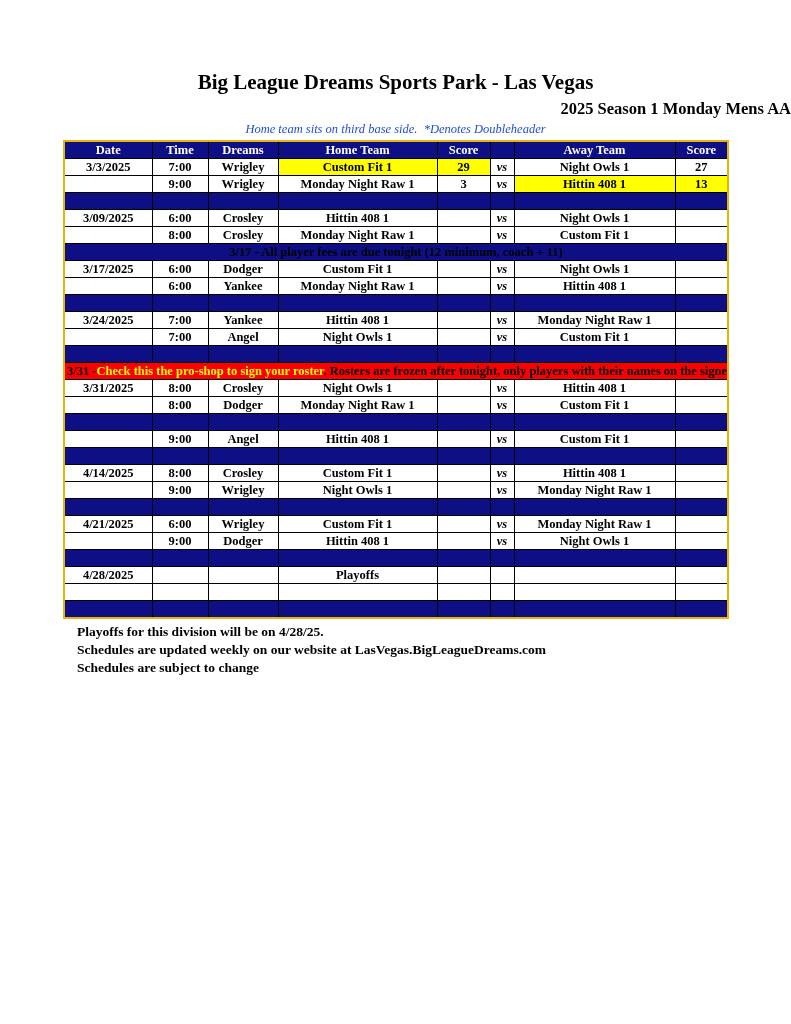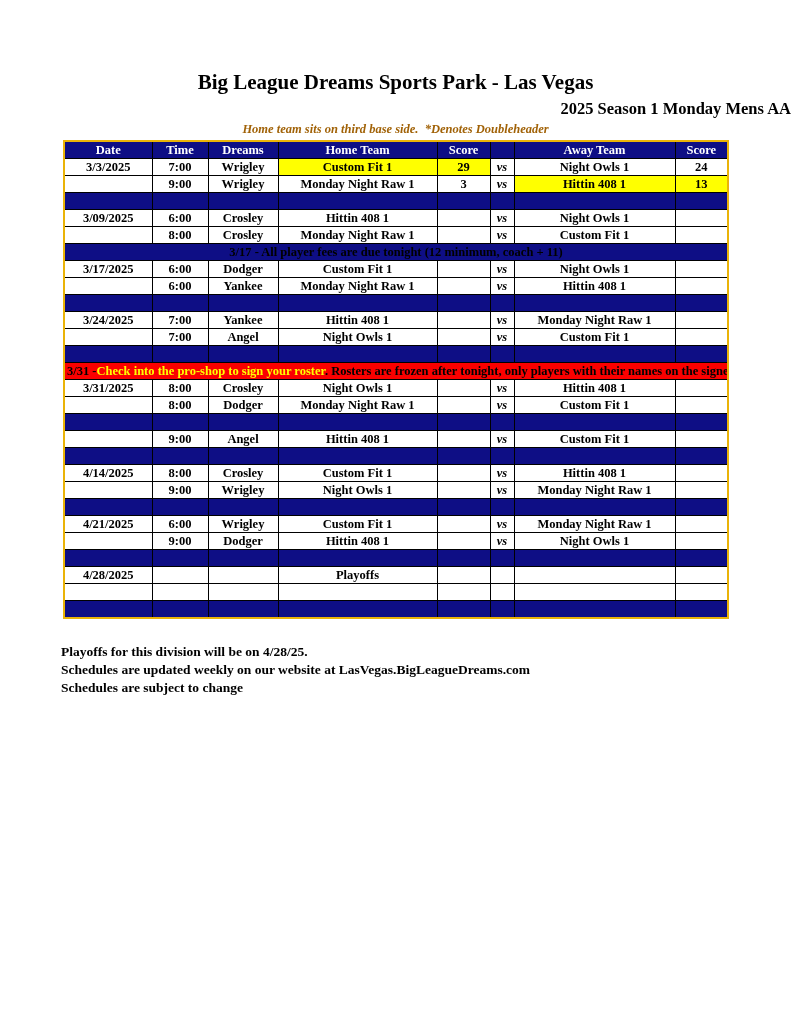--- a/index.html
+++ b/index.html
@@ -14,21 +14,21 @@
   .title {
     position: absolute; top: 70px; left: 0; width: 100%;
     text-align: center; font-size: 21px; font-weight: bold; color: #000;
   }
   .subtitle {
     position: absolute; top: 99px; left: 0; width: 100%;
     text-align: right; font-size: 16.5px; font-weight: bold; color: #000;
   }
   .head-note {
     position: absolute; top: 122px; left: 0; width: 100%;
-    text-align: center; font-size: 12.5px; font-weight: bold; font-style: italic; color: #a16207;
+    text-align: center; font-size: 12.5px; font-weight: normal; font-style: italic; color: #1d4ed8;
     white-space: pre;
   }
   table.sched {
     position: absolute; left: 63px; top: 140px;
     width: 664px; table-layout: fixed;
     border-collapse: collapse;
     border: 2px solid #eab308;
   }
   table.sched th, table.sched td {
     border: 1px solid #000;
@@ -52,22 +52,22 @@
   tr.sep-row td { background: var(--navy); }
   td.note-navy {
     background: var(--navy); color: #fff;
   }
   td.note-red {
     background: var(--red); color: #fff;
     white-space: normal; height: 30px; line-height: 14px; padding: 1px 4px;
   }
   td.note-red .hl-text { color: var(--yellow); }
   .footer {
-    position: absolute; left: 57px; top: 622px; width: 664px;
-    font-size: 13.5px; font-weight: bold; color: #000; margin-top: 20px;
+    position: absolute; left: 73px; top: 622px; width: 664px;
+    font-size: 13.5px; font-weight: bold; color: #000;
   }
   .footer .fline { line-height: 17px; padding: 1px 0 0 4px; }
   .footer .hl { background: var(--yellow); }
 </style>
 </head>
 <body>
 
 <div class="page">
 
   <div class="title">Big League Dreams Sports Park - Las Vegas</div>
@@ -99,21 +99,21 @@
     </thead>
     <tbody id="schedule-body">
         <tr>
           <td>3/3/2025</td>
           <td>7:00</td>
           <td>Wrigley</td>
           <td class="yellow">Custom Fit 1</td>
           <td class="yellow">29</td>
           <td class="vs">vs</td>
           <td>Night Owls 1</td>
-          <td>24</td>
+          <td>27</td>
         </tr>
         <tr>
           <td></td>
           <td>9:00</td>
           <td>Wrigley</td>
           <td>Monday Night Raw 1</td>
           <td>3</td>
           <td class="vs">vs</td>
           <td class="yellow">Hittin 408 1</td>
           <td class="yellow">13</td>
@@ -205,21 +205,21 @@
           <td></td>
           <td></td>
           <td></td>
           <td></td>
           <td></td>
           <td></td>
           <td></td>
           <td></td>
         </tr>
         <tr>
-          <td class="note-red" colspan="8"><span>3/31 -</span><span class="hl-text">Check into the pro-shop to sign your roster</span><span>. Rosters are frozen after tonight, only players with their names on the signed roster are eligible for playoffs. Please check carefully as changes will not be made for omissions.</span></td>
+          <td class="note-red" colspan="8"><span>3/31 -</span><span class="hl-text">Check this the pro-shop to sign your roster</span><span>. Rosters are frozen after tonight, only players with their names on the signed roster are eligible for playoffs. Please check carefully as changes will not be made for omissions.</span></td>
         </tr>
         <tr>
           <td>3/31/2025</td>
           <td>8:00</td>
           <td>Crosley</td>
           <td>Night Owls 1</td>
           <td></td>
           <td class="vs">vs</td>
           <td>Hittin 408 1</td>
           <td></td>

